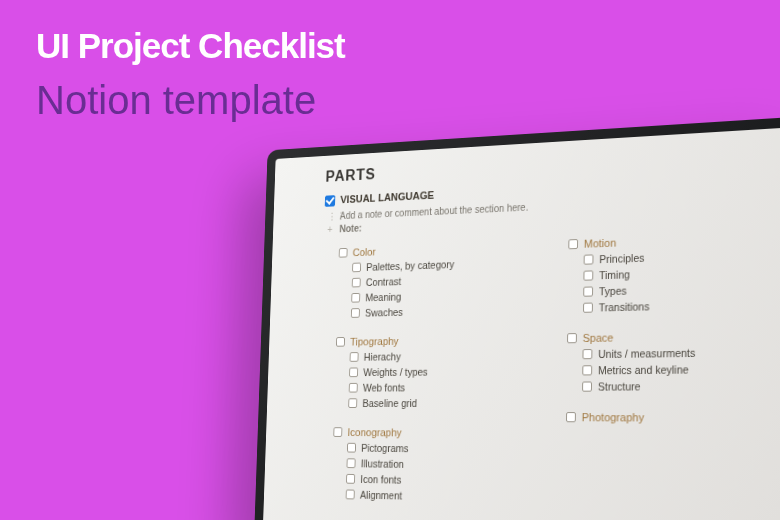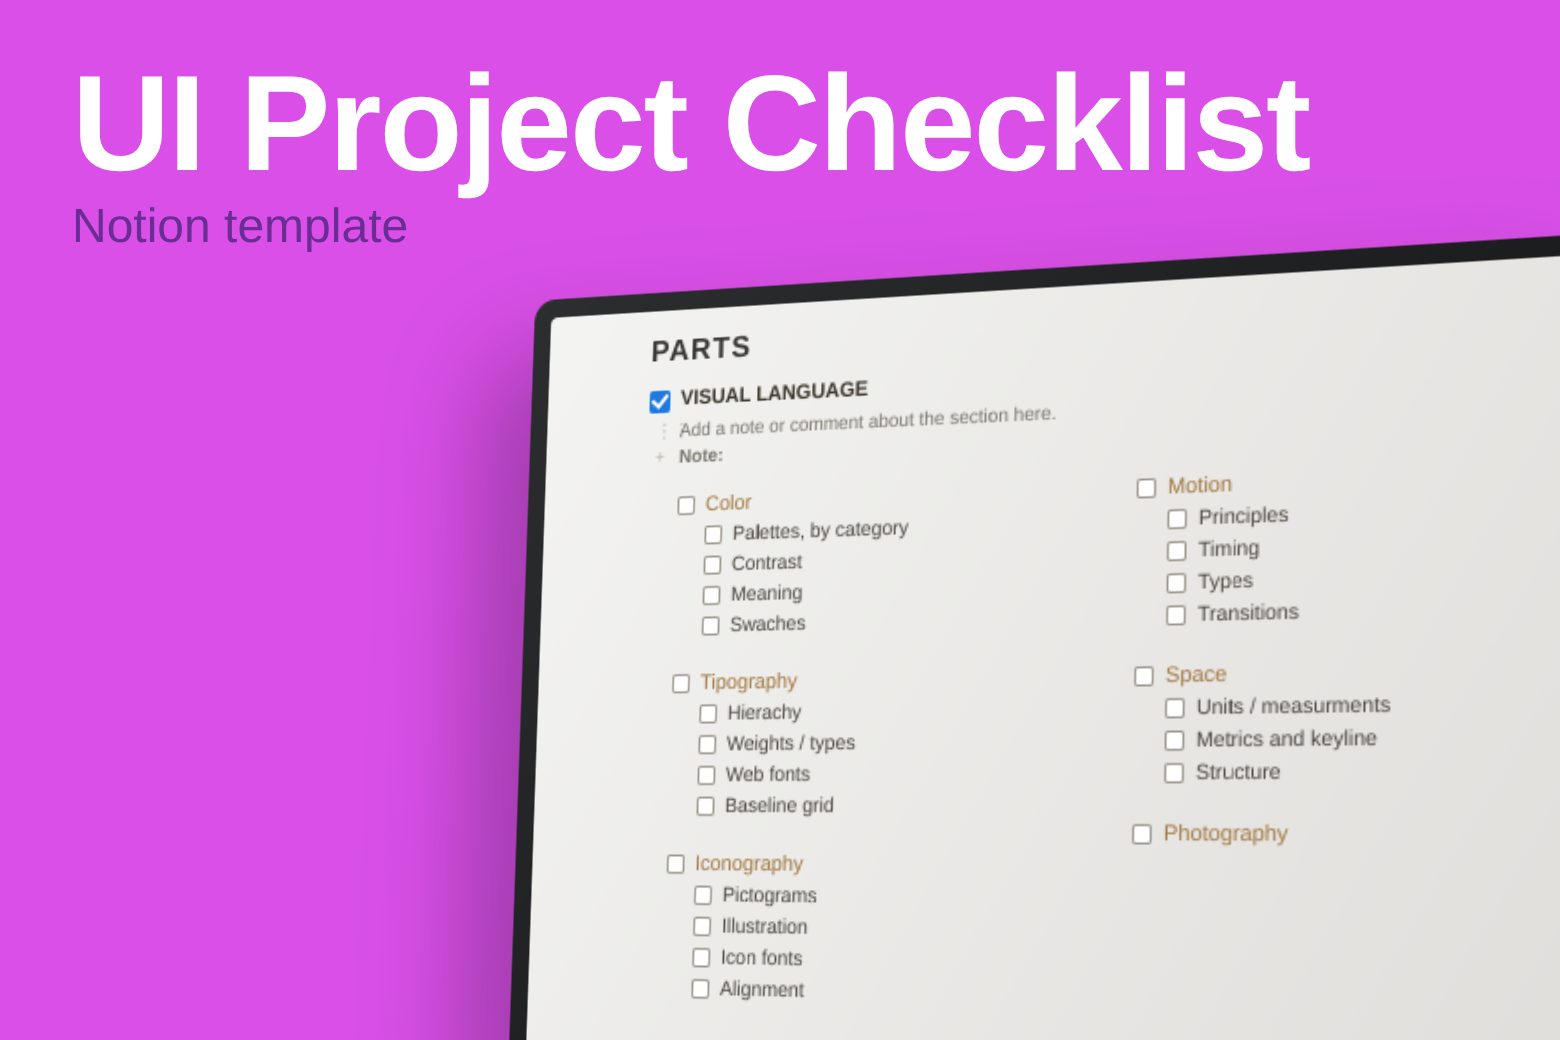--- a/index.html
+++ b/index.html
@@ -1,20 +1,20 @@
 <!DOCTYPE html>
 <html><head>
 <meta charset="utf-8">
 <style>
   *{box-sizing:border-box;margin:0;padding:0}
   html,body{width:780px;height:520px;overflow:hidden;font-family:-apple-system,BlinkMacSystemFont,'Segoe UI',Helvetica,sans-serif}
   body{background:#d94fe8}
   .hero{position:absolute;top:28px;left:36px;color:#fff}
-  .hero h1{font-size:68px;font-weight:900;letter-spacing:-1px;line-height:1}
-  .hero h2{font-size:24px;font-weight:400;color:#6a2d93;margin-top:4px}
+  .hero h1{font-size:35px;font-weight:900;letter-spacing:-1px;line-height:1}
+  .hero h2{font-size:40px;font-weight:400;color:#6a2d93;margin-top:15px}
 
   
   .laptop-wrap{
     position:absolute;
     right:-30px;
     bottom:-30px;
     width:580px;
     height:420px;
     perspective:1400px;
   }

